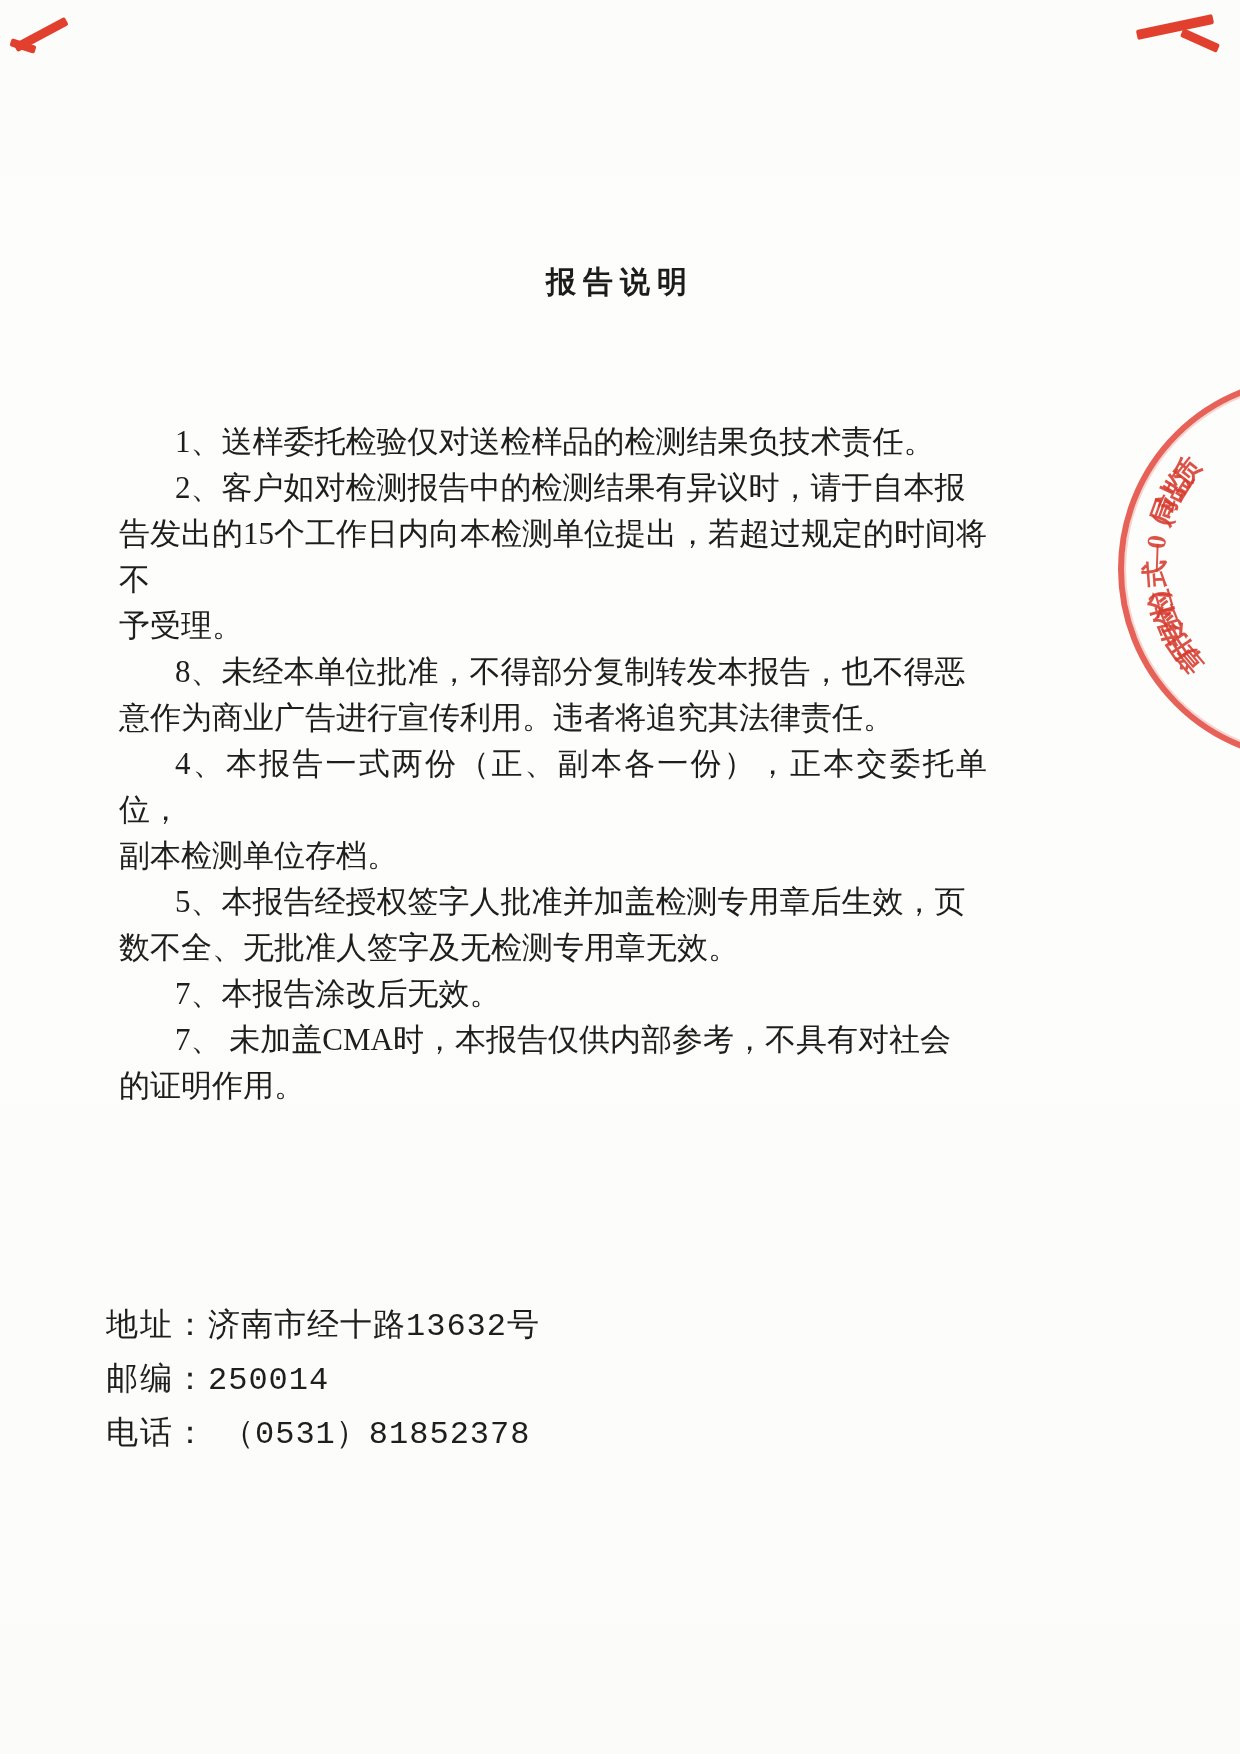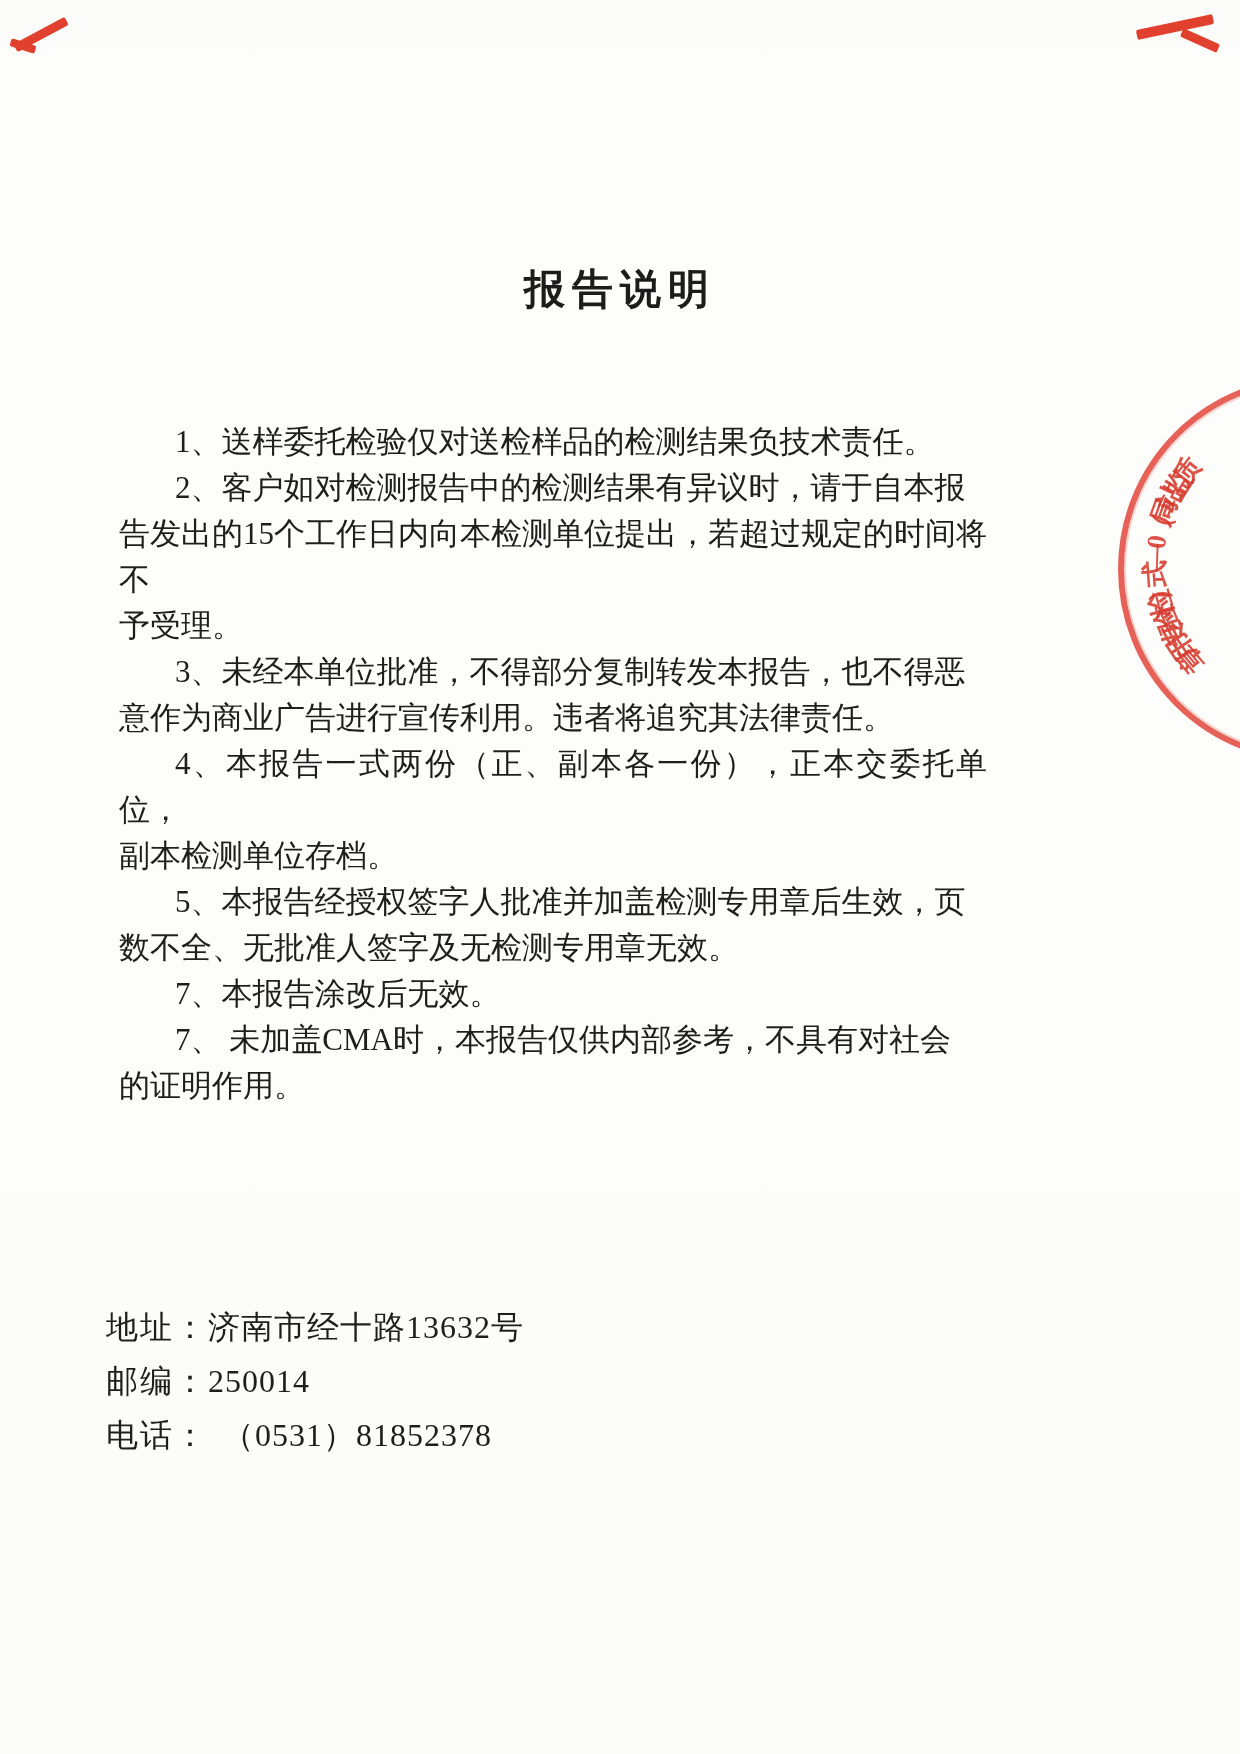--- a/index.html
+++ b/index.html
@@ -30,21 +30,21 @@
   .corner-mark.tr { left: 1128px; top: 0px; width: 100px; height: 60px; }
   .corner-mark.tr .s1 { width: 78px; height: 10px; left: 8px; top: 22px; transform: rotate(-12deg); }
   .corner-mark.tr .s2 { width: 40px; height: 9px; left: 52px; top: 36px; transform: rotate(24deg); }
 
   .doc-title {
     position: absolute;
     left: 0; right: 0;
     top: 262px;
     margin: 0;
     text-align: center;
-    font-size: 41px;
+    font-size: 30px;
     font-weight: 600;
     letter-spacing: 7px;
     color: #1c1c1c;
   }
 
   .notes {
     position: absolute;
     left: 100px;
     top: 419px;
     width: 868px;
@@ -59,21 +59,21 @@
 
   .contact {
     position: absolute;
     left: 106px;
     top: 1300px;
     font-size: 32px;
     line-height: 54px;
     color: #1e1e1e;
     letter-spacing: 1px;
   }
-  .contact .row { white-space: nowrap; }
+  .contact .row { white-space: nowrap; font-family: Liberation Mono, monospace; }
   .contact .label { letter-spacing: 2px; }
   .contact .phone-val { margin-left: 14px; text-align: right; }
 
   
   .seal { position: absolute; left: 0; top: 0; width: 100%; height: 100%; pointer-events: none; }
   .seal-ring {
     position: absolute;
     left: 1118px;
     top: 376px;
     width: 374px;
@@ -110,21 +110,21 @@
   <div class="notes">
     <p class="item">
       <span class="ln first">1、送样委托检验仅对送检样品的检测结果负技术责任。</span>
     </p>
     <p class="item">
       <span class="ln first">2、客户如对检测报告中的检测结果有异议时，请于自本报</span>
       <span class="ln">告发出的15个工作日内向本检测单位提出，若超过规定的时间将不</span>
       <span class="ln">予受理。</span>
     </p>
     <p class="item">
-      <span class="ln first">3、未经本单位批准，不得部分复制转发本报告，也不得恶</span>
+      <span class="ln first">8、未经本单位批准，不得部分复制转发本报告，也不得恶</span>
       <span class="ln">意作为商业广告进行宣传利用。违者将追究其法律责任。</span>
     </p>
     <p class="item">
       <span class="ln first">4、本报告一式两份（正、副本各一份），正本交委托单位，</span>
       <span class="ln">副本检测单位存档。</span>
     </p>
     <p class="item">
       <span class="ln first">5、本报告经授权签字人批准并加盖检测专用章后生效，页</span>
       <span class="ln">数不全、无批准人签字及无检测专用章无效。</span>
     </p>

